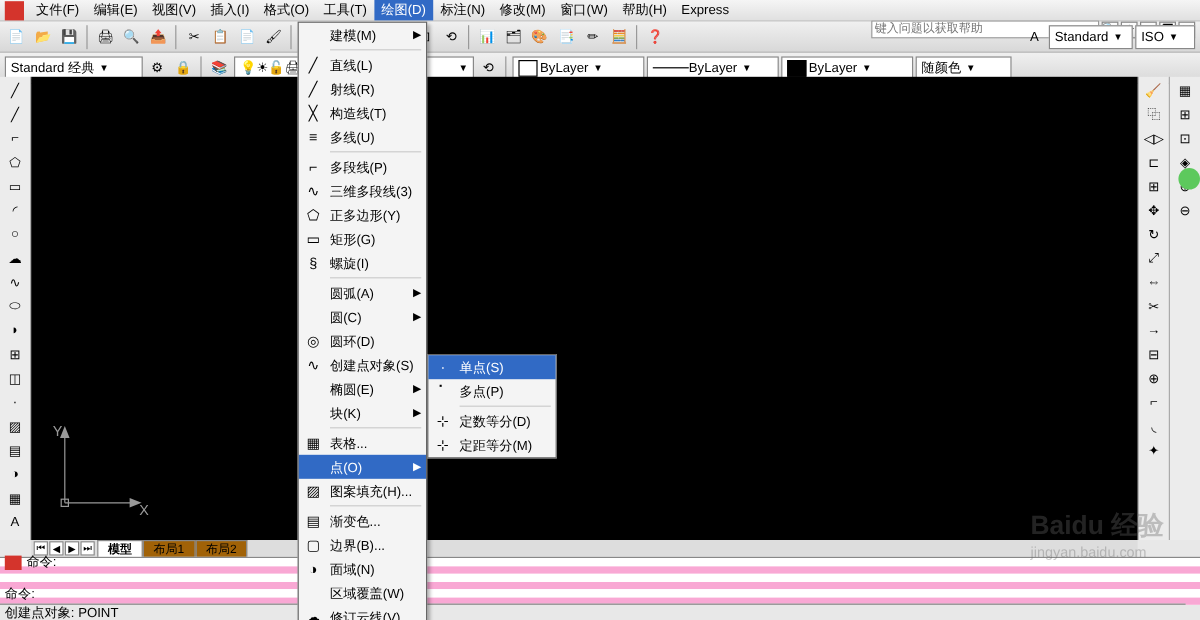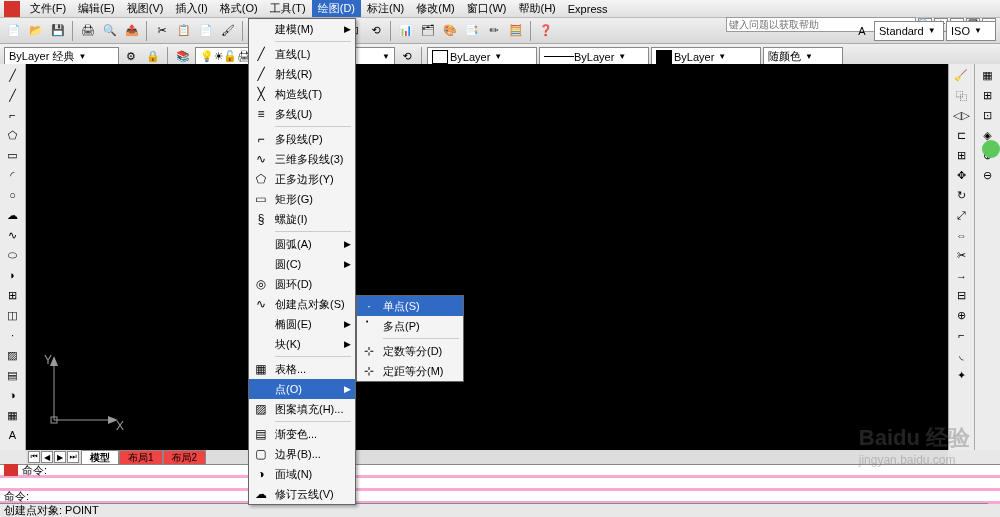--- a/index.html
+++ b/index.html
@@ -35,25 +35,25 @@
 .dd-item { height: 20px; display: flex; align-items: center; padding: 0 4px 0 26px; position: relative; white-space: nowrap; cursor: pointer; }
 .dd-item.hl { background: #316ac5; color: #fff; }
 .dd-item .arr { position: absolute; right: 4px; font-size: 9px; }
 .dd-item .ico { position: absolute; left: 4px; width: 16px; height: 16px; display: flex; align-items: center; justify-content: center; font-size: 12px; }
 .dd-sep { height: 1px; background: #ccc; margin: 2px 4px 2px 26px; }
 .submenu { position: absolute; top: 295px; left: 356px; width: 108px; background: #f4f4f4; border: 1px solid #666; box-shadow: 2px 2px 3px rgba(0,0,0,0.3); z-index: 101; }
 
 .tabs { position: absolute; bottom: 53px; left: 26px; right: 52px; height: 14px; background: #ddd; display: flex; align-items: center; font-size: 10px; }
 .tab-nav { display: flex; gap: 1px; padding: 0 2px; }
 .tab-nav span { width: 12px; height: 12px; background: #fff; border: 1px solid #888; display: inline-flex; align-items: center; justify-content: center; font-size: 8px; }
-.tab { padding: 0 8px; background: #ef4444; border: 1px solid #888; border-bottom: none; }
+.tab { padding: 0 8px; background: #a16207; border: 1px solid #888; border-bottom: none; }
 .tab.active { background: #fff; font-weight: bold; }
 
 .cmdarea { position: absolute; bottom: 14px; left: 0; right: 0; height: 39px; background: #fff; border-top: 1px solid #888; }
-.cmd-line { height: 13px; border-bottom: 3px solid #f9a8d4; padding: 0 4px; font-size: 11px; display: flex; align-items: center; }
+.cmd-line { height: 13px; border-bottom: 6px solid #f9a8d4; padding: 0 4px; font-size: 11px; display: flex; align-items: center; }
 .cmd-line.last { background: #fff; }
 .cmd-ico { width: 14px; height: 12px; background: #d4342c; margin-right: 4px; }
 
 .status { position: absolute; bottom: 0; left: 0; right: 12px; height: 14px; background: #e8e8e8; border-top: 1px solid #888; padding: 0 4px; font-size: 11px; display: flex; align-items: center; }
 
 .watermark { position: absolute; right: 30px; bottom: 50px; color: #666; opacity: 0.35; font-size: 22px; font-weight: bold; z-index: 50; pointer-events: none; text-align: left; }
 .watermark .sub { font-size: 12px; font-weight: normal; }
 
 .green-bubble { position: absolute; top: 140px; right: 0; width: 18px; height: 18px; background: #5dc95d; border-radius: 50%; z-index: 60; }
 </style>
@@ -121,21 +121,21 @@
       <span class="dd">▼</span>
     </div>
   <div class="tcombo" style="width:50px">
       <span>ISO</span>
       <span class="dd">▼</span>
     </div>
 </div>
 
 <div class="toolbar">
   <div class="tcombo" style="width:115px">
-      <span>ByLayer 经典</span>
+      <span>Standard 经典</span>
       <span class="dd">▼</span>
     </div>
   <span class="tbtn">⚙</span>
   <span class="tbtn">🔒</span>
   <span class="tsep"></span>
   <span class="tbtn">📚</span>
   <div class="tcombo layer-box">
     <span style="color:#ffcc00">💡</span>
       <span>☀</span>
       <span>🔓</span>
@@ -324,20 +324,24 @@
     </div>
     <div class="dd-item">
       <span class="ico">▢</span>
       <span>边界(B)...</span>
     </div>
     <div class="dd-item">
       <span class="ico">◑</span>
       <span>面域(N)</span>
     </div>
     <div class="dd-item">
+      <span class="ico"></span>
+      <span>区域覆盖(W)</span>
+    </div>
+    <div class="dd-item">
       <span class="ico">☁</span>
       <span>修订云线(V)</span>
     </div>
   </div>
 
 <div class="submenu" id="point-sub">
     <div class="dd-item hl">
       <span class="ico">·</span>
       <span>单点(S)</span>
     </div>

